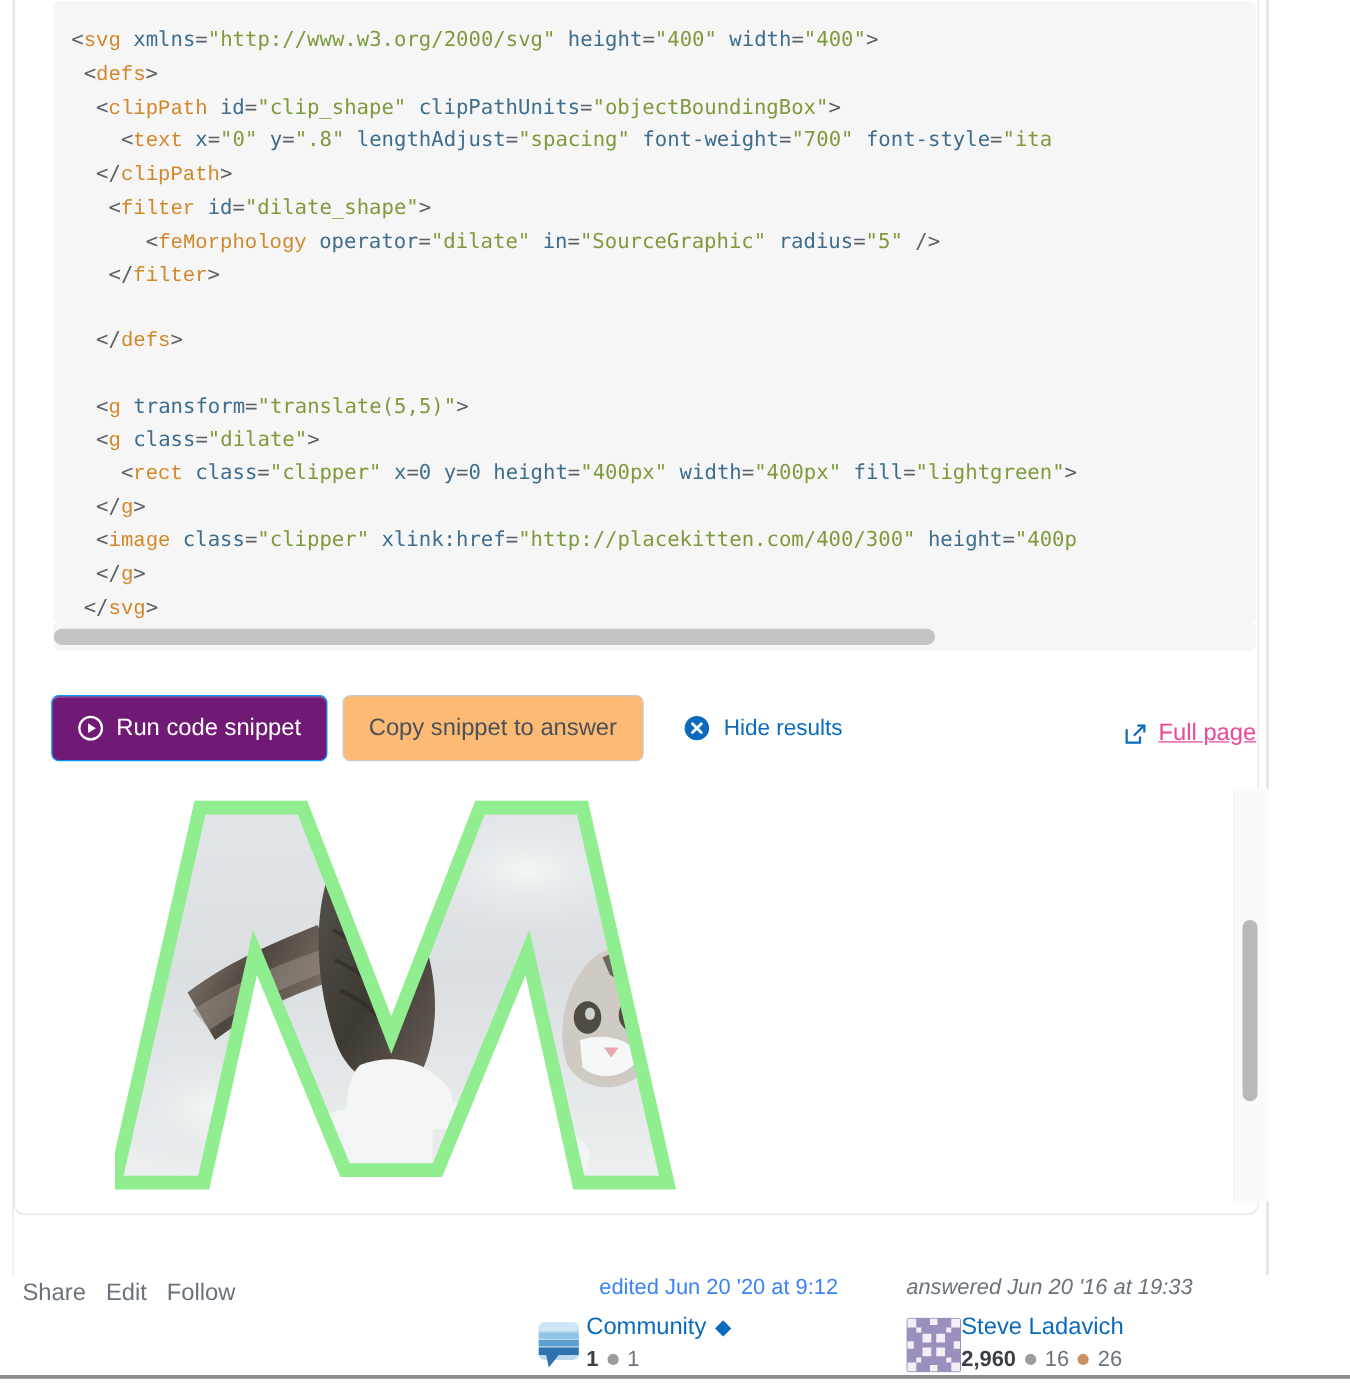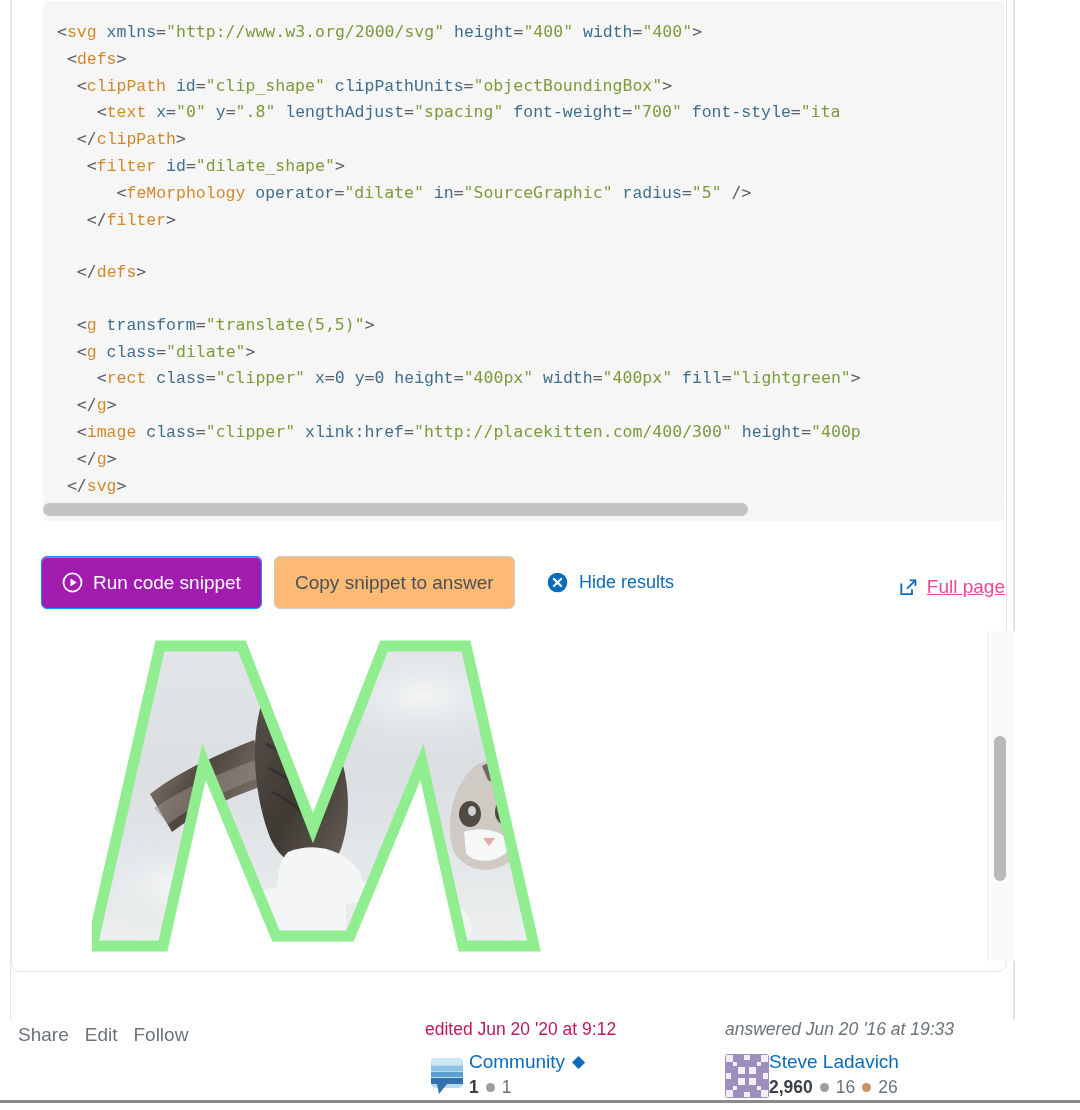--- a/index.html
+++ b/index.html
@@ -24,35 +24,35 @@
     position:absolute;left:31px;top:10px;width:962px;height:498px;
     background:#f6f6f6;border-radius:5px;overflow:hidden;
   }
   pre.code{
     margin:0;padding:18px 0 0 14px;
     font-family:"DejaVu Sans Mono","Liberation Mono",monospace;
     font-size:16.5px;line-height:25.8px;white-space:pre;color:#393318;
   }
   .t-punct{color:#5c6066;}
   .t-tag{color:#d2882a;font-family:Liberation Mono, monospace;}
-  .t-attr{color:#3e6d8e;font-family:Liberation Mono, monospace;}
+  .t-attr{color:#3e6d8e;}
   .t-str{color:#7d9b3c;}
   .t-eq{color:#5c6066;}
   .t-num{color:#3e6d8e;}
 
   
   .h-scroll-track{position:absolute;left:31px;top:508px;width:962px;height:22px;background:#f6f6f6;border-radius:0 0 5px 5px;}
   .h-scroll-thumb{position:absolute;left:31px;top:512px;width:705px;height:13px;background:#c3c3c3;border-radius:7px;}
 
   
   .action-row{position:absolute;left:29px;top:565px;width:960px;height:55px;}
   .btn-run{
     position:absolute;left:0;top:0;height:53px;padding:0 20px;
     display:flex;align-items:center;gap:10px;
-    background:#a21caf;border:1px solid #0a95ff;border-radius:6px;
+    background:#701a75;border:1px solid #0a95ff;border-radius:6px;
     color:#ffffff;font-size:19px;cursor:pointer;
     box-shadow:inset 0 1px 0 rgba(255,255,255,.35);
   }
   .btn-copy{
     position:absolute;left:233px;top:0;height:53px;padding:0 20px;
     display:flex;align-items:center;
     background:#fdba74;border:1px solid #c8ccd0;border-radius:6px;
     color:#4a5157;font-size:19px;cursor:pointer;
   }
   .hide-results{
@@ -82,21 +82,21 @@
 
   
   .footer{position:absolute;left:10px;top:1018px;width:1080px;height:92px;}
   .post-menu{position:absolute;left:8px;top:6px;display:flex;gap:16px;color:#6a737c;font-size:19px;}
   .post-menu span{cursor:pointer;}
 
   .usercard{position:absolute;top:0;width:300px;}
   .usercard.edited{left:415px;}
   .usercard.answered{left:715px;}
   .uc-time{font-size:17.5px;line-height:22px;margin-bottom:9px;}
-  .uc-time.blue{color:#be185d;}
+  .uc-time.blue{color:#3b82f6;text-align:center;}
   .uc-time.grey{color:#6a737c;font-style:italic;}
   .uc-body{display:flex;align-items:flex-end;}
   .uc-avatar{width:44px;height:44px;flex:none;border-radius:3px;overflow:hidden;}
   .uc-name{font-size:19px;color:#0a6bbd;line-height:25px;cursor:pointer;display:flex;align-items:center;gap:7px;}
   .mod-diamond{color:#0a6bbd;font-size:17px;}
   .uc-stats{display:flex;align-items:center;gap:7px;font-size:17.5px;margin-top:3px;color:#6a737c;}
   .rep{font-weight:bold;color:#3b4045;}
   .dot{width:9px;height:9px;border-radius:50%;display:inline-block;}
   .dot.silver{background:#9a9c9f;}
   .dot.bronze{background:#cb9263;}

